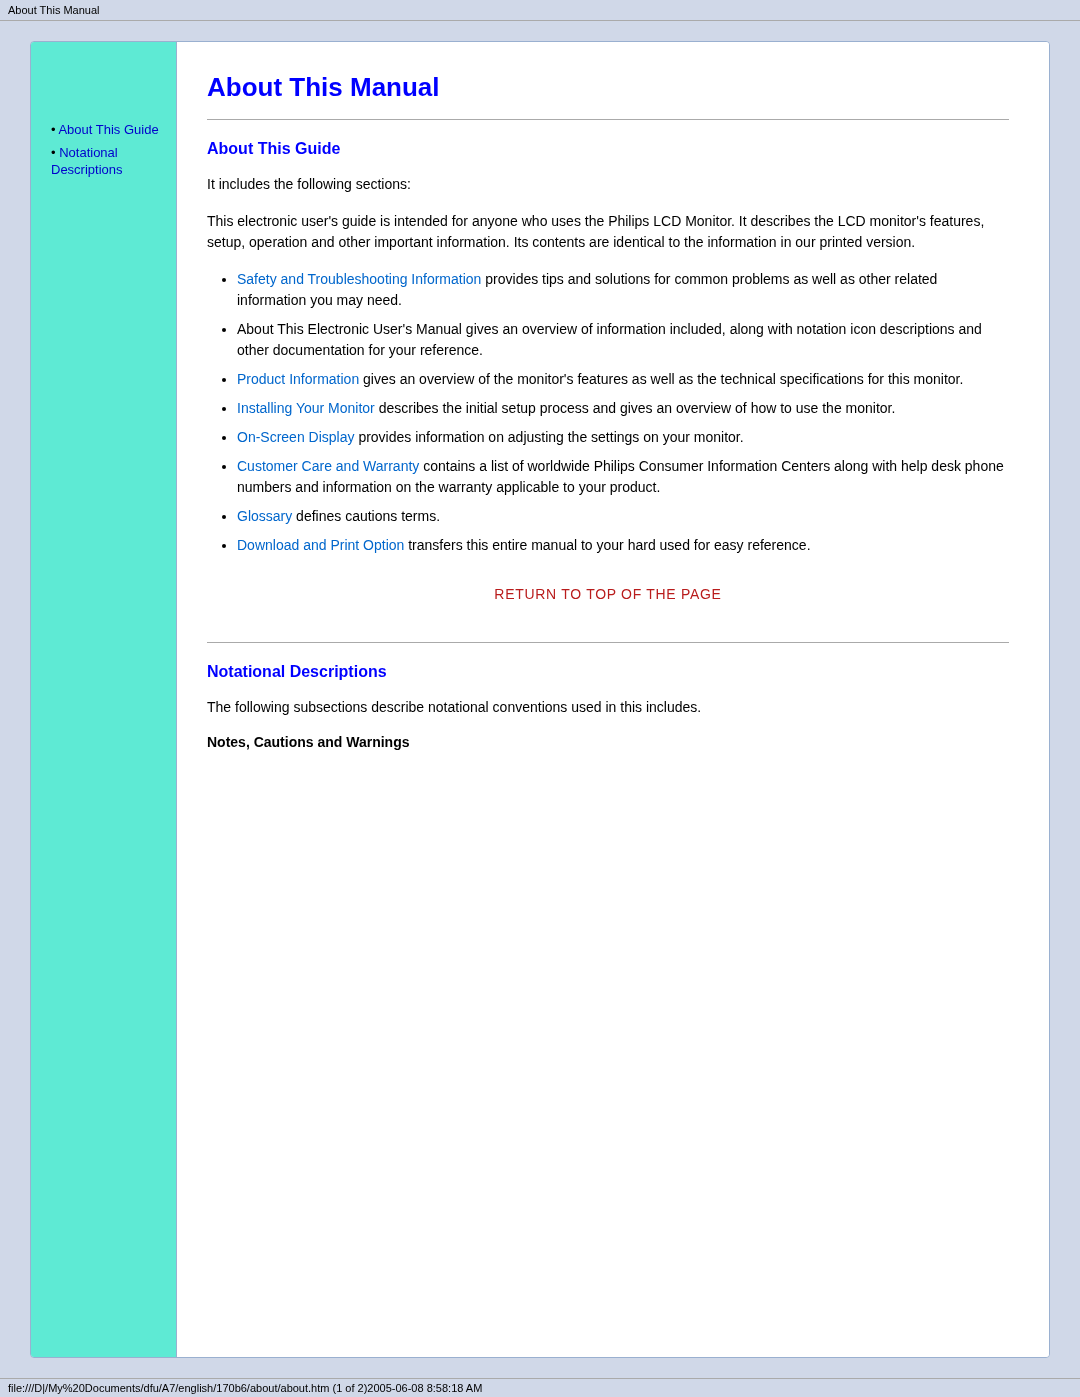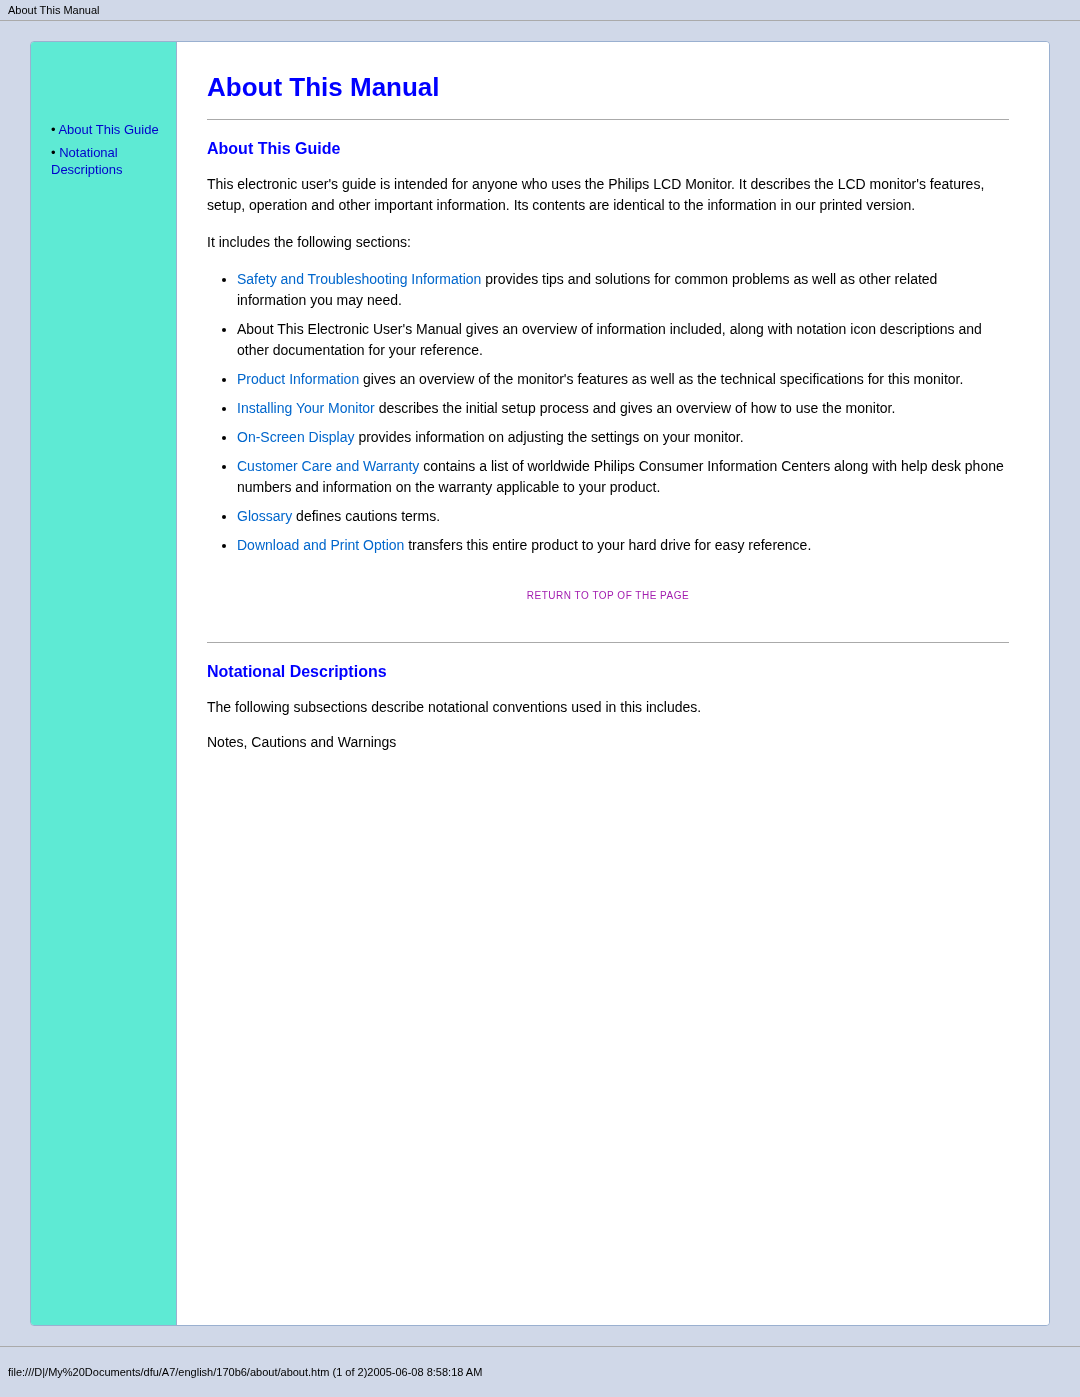--- a/index.html
+++ b/index.html
@@ -113,30 +113,30 @@
       color: #0066cc;
       text-decoration: none;
     }
 
     .return-link {
       text-align: center;
       margin: 30px 0 40px 0;
     }
 
     .return-link a {
-      color: #a21caf;
+      color: #b91c1c;
       text-decoration: none;
-      font-size: 10px;
+      font-size: 14px;
       letter-spacing: 0.05em;
     }
 
     .status-bar {
       background: #d0d8e8;
       border-top: 1px solid #aaa;
-      padding: 19px 8px;
+      padding: 3px 8px;
       font-size: 11px;
       color: #000;
     }
   </style>
 </head>
 <body>
 
 <div class="title-bar">
   <span>About This Manual</span>
 </div>
@@ -155,24 +155,24 @@
 
     <div class="content-area">
 
       <h1 class="page-title">About This Manual</h1>
 
       <hr class="divider">
 
       <div id="about-guide">
         <h2 class="section-title">About This Guide</h2>
 
+        <p class="body-text">It includes the following sections:</p>
+
         <p class="body-text">This electronic user's guide is intended for anyone who uses the Philips LCD Monitor. It describes the LCD monitor's features, setup, operation and other important information. Its contents are identical to the information in our printed version.</p>
 
-        <p class="body-text">It includes the following sections:</p>
-
         <ul class="bullet-list">
           <li>
             <a href="#" class="link-blue">Safety and Troubleshooting Information</a><span> provides tips and solutions for common problems as well as other related information you may need.</span>
           </li>
           <li>
             <span>About This Electronic User's Manual gives an overview of information included, along with notation icon descriptions and other documentation for your reference.</span>
           </li>
           <li>
             <a href="#" class="link-blue">Product Information</a><span> gives an overview of the monitor's features as well as the technical specifications for this monitor.</span>
           </li>
@@ -182,37 +182,37 @@
           <li>
             <a href="#" class="link-blue">On-Screen Display</a><span> provides information on adjusting the settings on your monitor.</span>
           </li>
           <li>
             <a href="#" class="link-blue">Customer Care and Warranty</a><span> contains a list of worldwide Philips Consumer Information Centers along with help desk phone numbers and information on the warranty applicable to your product.</span>
           </li>
           <li>
             <a href="#" class="link-blue">Glossary</a><span> defines cautions terms.</span>
           </li>
           <li>
-            <a href="#" class="link-blue">Download and Print Option</a><span> transfers this entire product to your hard drive for easy reference.</span>
+            <a href="#" class="link-blue">Download and Print Option</a><span> transfers this entire manual to your hard used for easy reference.</span>
           </li>
         </ul>
 
         <div class="return-link">
           <a href="#">RETURN TO TOP OF THE PAGE</a>
         </div>
       </div>
 
       <hr class="divider">
 
       <div id="notational">
         <h2 class="section-title">Notational Descriptions</h2>
 
         <p class="body-text">The following subsections describe notational conventions used in this includes.</p>
 
-        <h3 style="font-size:14px; font-weight:normal; margin-bottom:14px;">Notes, Cautions and Warnings</h3>
+        <h3 style="font-size:14px; font-weight:bold; margin-bottom:14px;">Notes, Cautions and Warnings</h3>
 
       </div>
 
     </div>
 
   </div>
 
 </div>
 
 <div class="status-bar">

